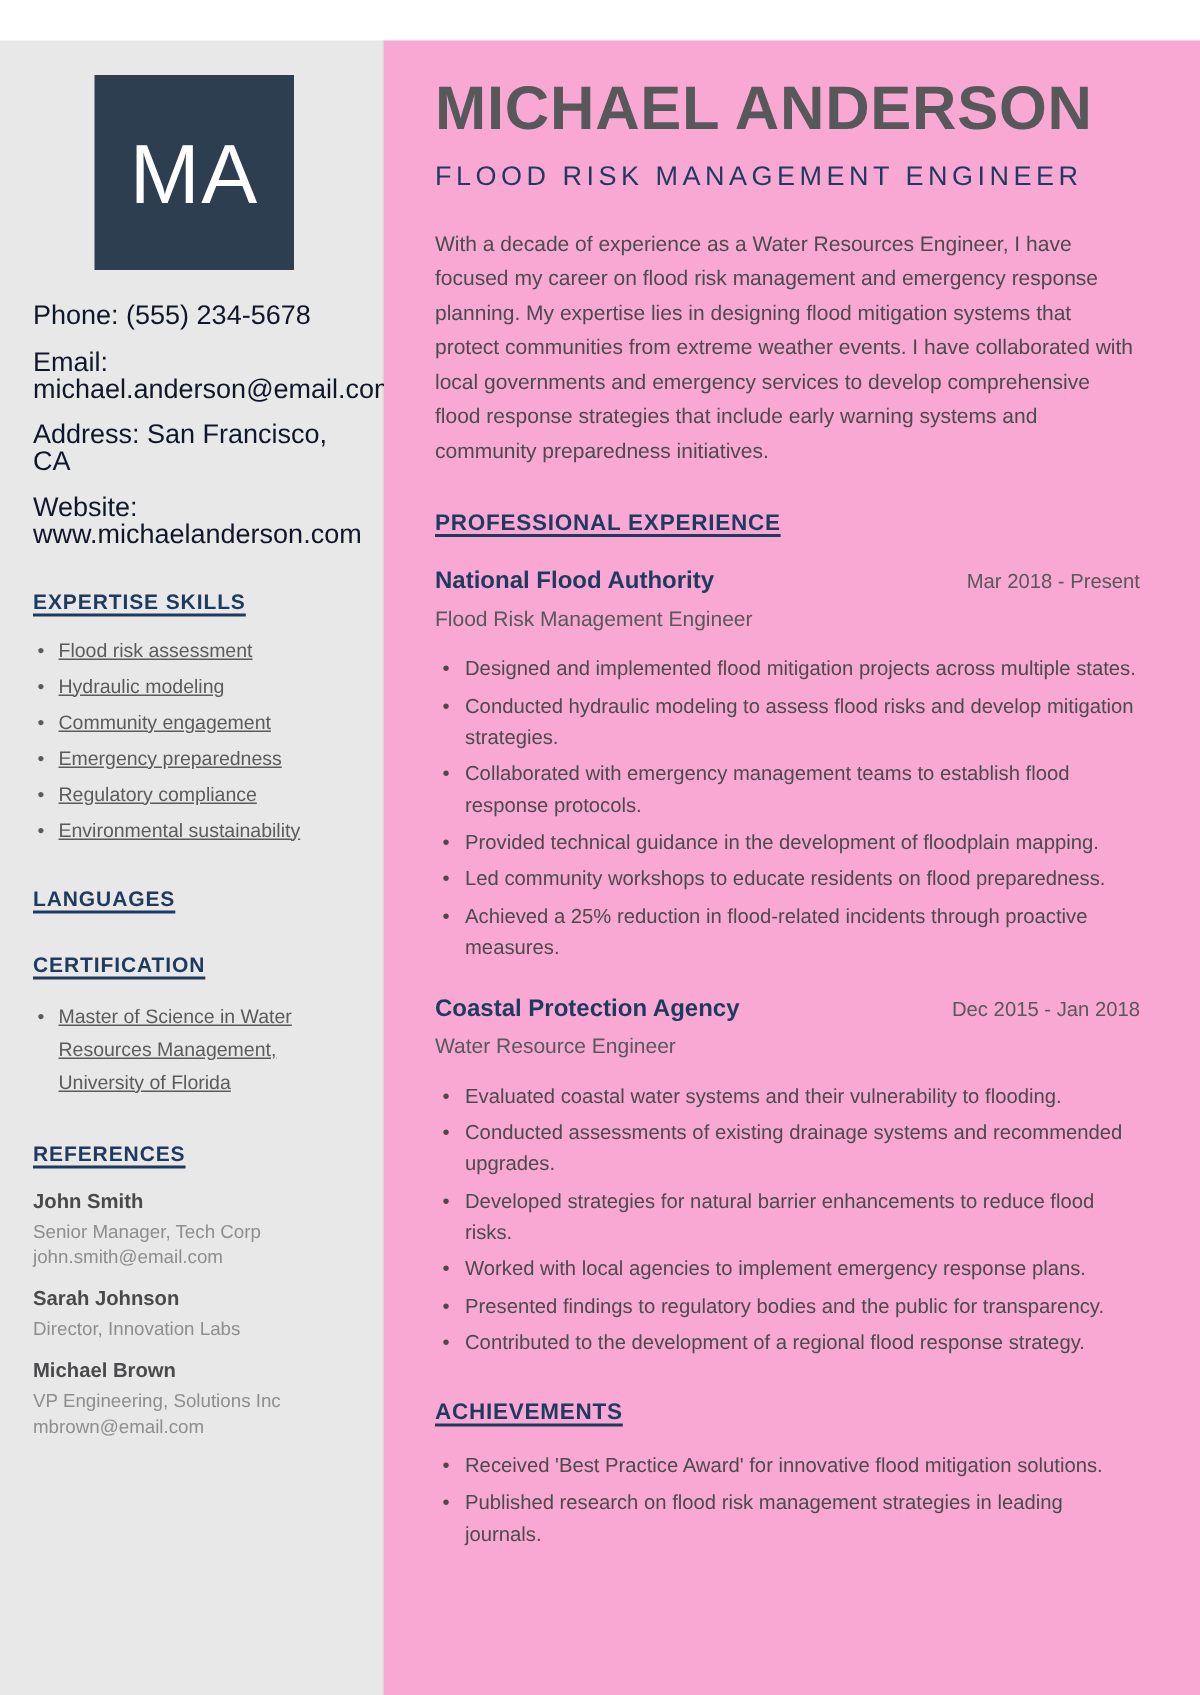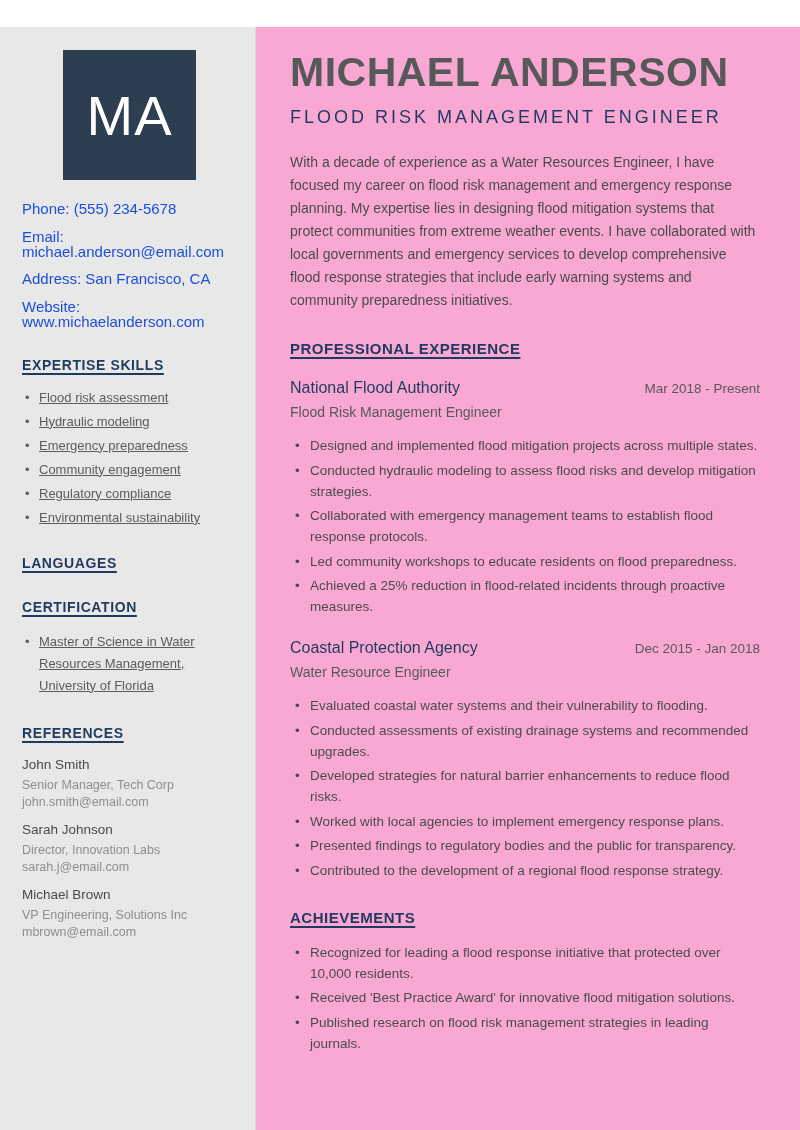--- a/index.html
+++ b/index.html
@@ -37,22 +37,22 @@
     align-items: center;
     justify-content: center;
   }
   .avatar span {
     color: #ffffff;
     font-size: 56px;
     letter-spacing: 1px;
   }
   .contact { margin-top: 21px; }
   .contact p {
-    font-size: 15px;
-    color: #1d4ed8;
+    font-size: 18px;
+    color: #0f172a;
     margin-bottom: 12.5px;
     line-height: 1;
   }
   .side-section { margin-top: 28px; }
   .side-heading {
     color: #1e3a5f;
     font-size: 14px;
     font-weight: bold;
     letter-spacing: 0.6px;
     text-decoration: underline;
@@ -72,21 +72,21 @@
   }
   .side-list li::before {
     content: "\2022";
     position: absolute;
     left: 3px;
     color: #5b5b5d;
   }
   .ref-person { margin-bottom: 11px; }
   .ref-name {
     font-size: 13.5px;
-    font-weight: normal;
+    font-weight: bold;
     color: #4a4a4d;
     margin-bottom: 5px;
   }
   .ref-role, .ref-email {
     font-size: 12.5px;
     color: #8e8e8e;
     line-height: 17px;
   }
 
   
@@ -125,21 +125,21 @@
     text-decoration-thickness: 1.5px;
   }
   .job { margin-top: 22px; }
   .job-header {
     display: flex;
     justify-content: space-between;
     align-items: baseline;
   }
   .company {
     font-size: 16px;
-    font-weight: normal;
+    font-weight: bold;
     color: #1e3a5f;
   }
   .dates {
     font-size: 13.5px;
     color: #58585a;
   }
   .role {
     margin-top: 7px;
     font-size: 14px;
     color: #57585a;
@@ -177,22 +177,22 @@
       <p>Email: michael.anderson@email.com</p>
       <p>Address: San Francisco, CA</p>
       <p>Website: www.michaelanderson.com</p>
     </div>
 
     <section class="side-section">
       <h2 class="side-heading">EXPERTISE SKILLS</h2>
       <ul class="side-list">
         <li>Flood risk assessment</li>
         <li>Hydraulic modeling</li>
+        <li>Community engagement</li>
         <li>Emergency preparedness</li>
-        <li>Community engagement</li>
         <li>Regulatory compliance</li>
         <li>Environmental sustainability</li>
       </ul>
     </section>
 
     <section class="side-section">
       <h2 class="side-heading">LANGUAGES</h2>
     </section>
 
     <section class="side-section">
@@ -206,21 +206,20 @@
       <h2 class="side-heading">REFERENCES</h2>
 
       <div class="ref-person">
         <p class="ref-name">John Smith</p>
         <p class="ref-role">Senior Manager, Tech Corp</p>
         <p class="ref-email">john.smith@email.com</p>
       </div>
       <div class="ref-person">
         <p class="ref-name">Sarah Johnson</p>
         <p class="ref-role">Director, Innovation Labs</p>
-        <p class="ref-email">sarah.j@email.com</p>
       </div>
       <div class="ref-person">
         <p class="ref-name">Michael Brown</p>
         <p class="ref-role">VP Engineering, Solutions Inc</p>
         <p class="ref-email">mbrown@email.com</p>
       </div>
     </section>
 
   </aside>
 
@@ -236,20 +235,21 @@
     <section class="job">
       <div class="job-header">
         <span class="company">National Flood Authority</span>
         <span class="dates">Mar 2018 - Present</span>
       </div>
       <p class="role">Flood Risk Management Engineer</p>
       <ul class="main-list">
         <li>Designed and implemented flood mitigation projects across multiple states.</li>
         <li>Conducted hydraulic modeling to assess flood risks and develop mitigation strategies.</li>
         <li>Collaborated with emergency management teams to establish flood response protocols.</li>
+        <li>Provided technical guidance in the development of floodplain mapping.</li>
         <li>Led community workshops to educate residents on flood preparedness.</li>
         <li>Achieved a 25% reduction in flood-related incidents through proactive measures.</li>
       </ul>
     </section>
 
     <section class="job">
       <div class="job-header">
         <span class="company">Coastal Protection Agency</span>
         <span class="dates">Dec 2015 - Jan 2018</span>
       </div>
@@ -259,19 +259,18 @@
         <li>Conducted assessments of existing drainage systems and recommended upgrades.</li>
         <li>Developed strategies for natural barrier enhancements to reduce flood risks.</li>
         <li>Worked with local agencies to implement emergency response plans.</li>
         <li>Presented findings to regulatory bodies and the public for transparency.</li>
         <li>Contributed to the development of a regional flood response strategy.</li>
       </ul>
     </section>
 
     <h2 class="main-heading">ACHIEVEMENTS</h2>
     <ul class="main-list achieve-list">
-      <li>Recognized for leading a flood response initiative that protected over 10,000 residents.</li>
       <li>Received 'Best Practice Award' for innovative flood mitigation solutions.</li>
       <li>Published research on flood risk management strategies in leading journals.</li>
     </ul>
 
   </main>
 </div>
 
 </body></html>

